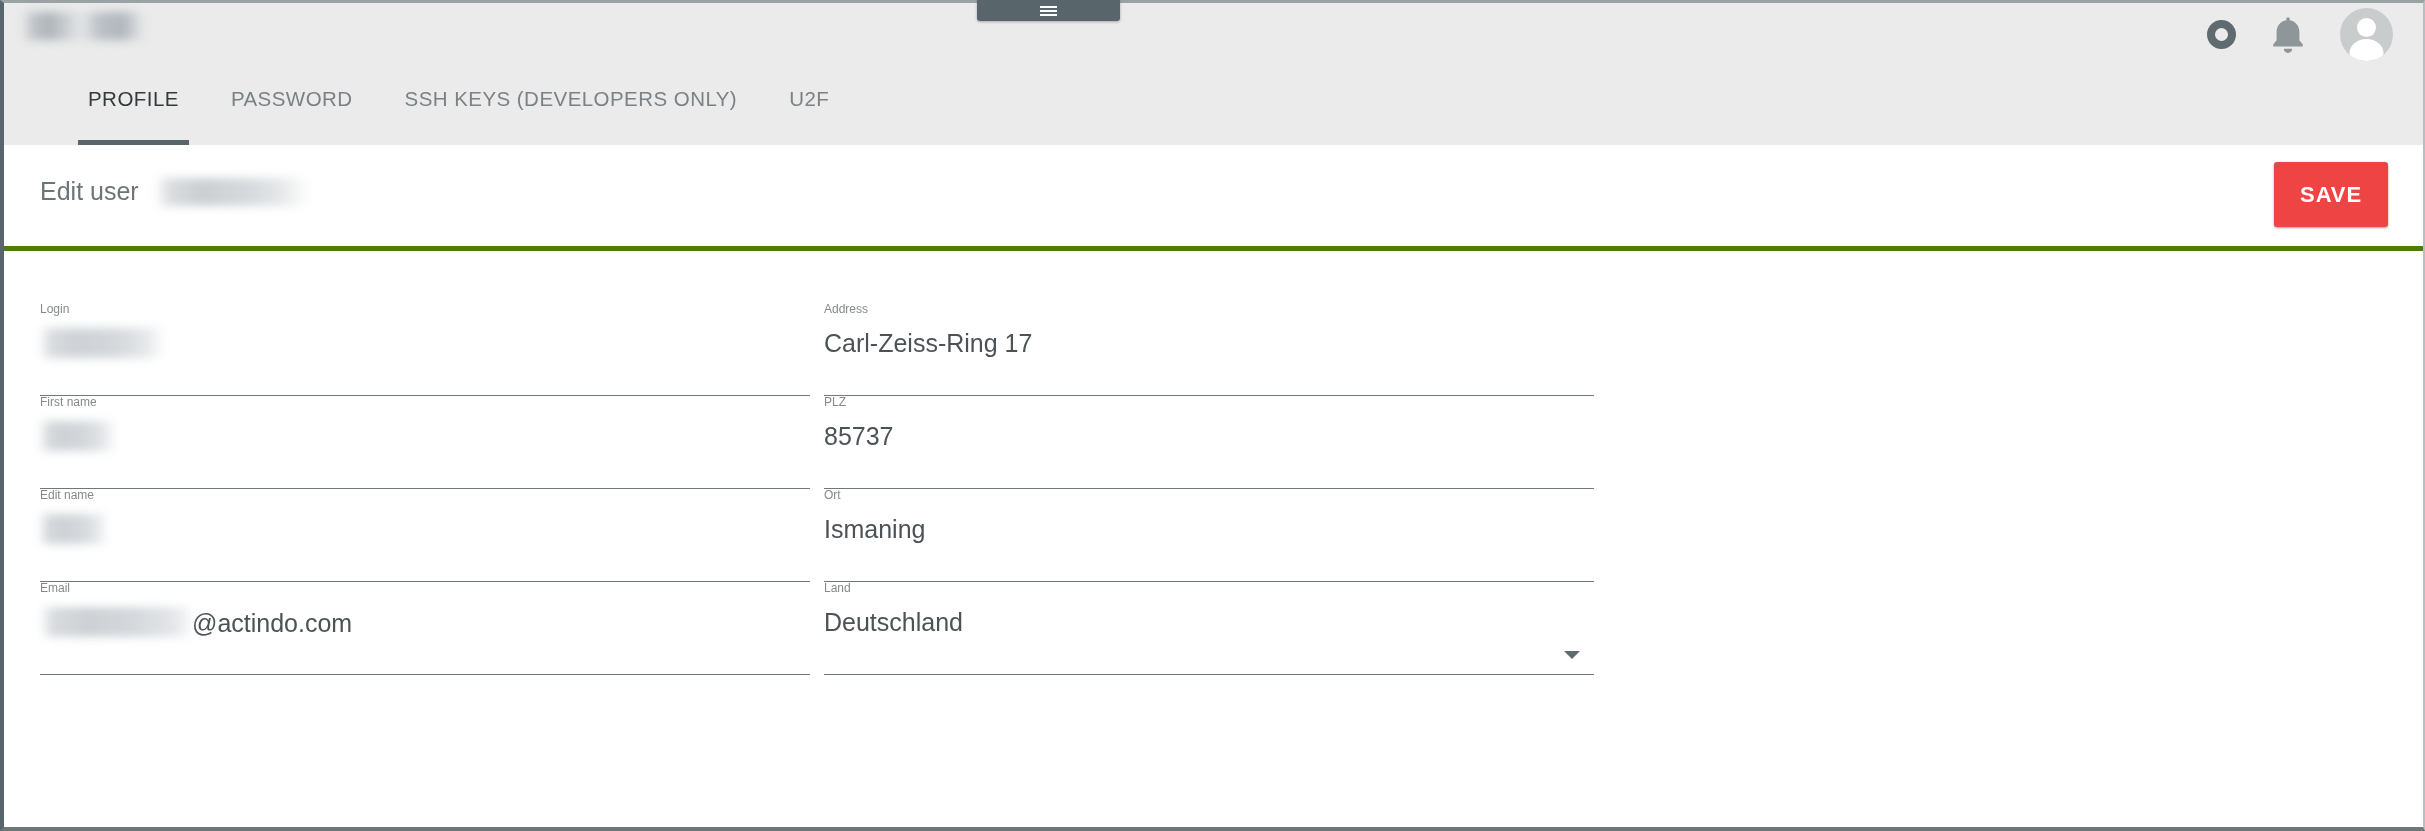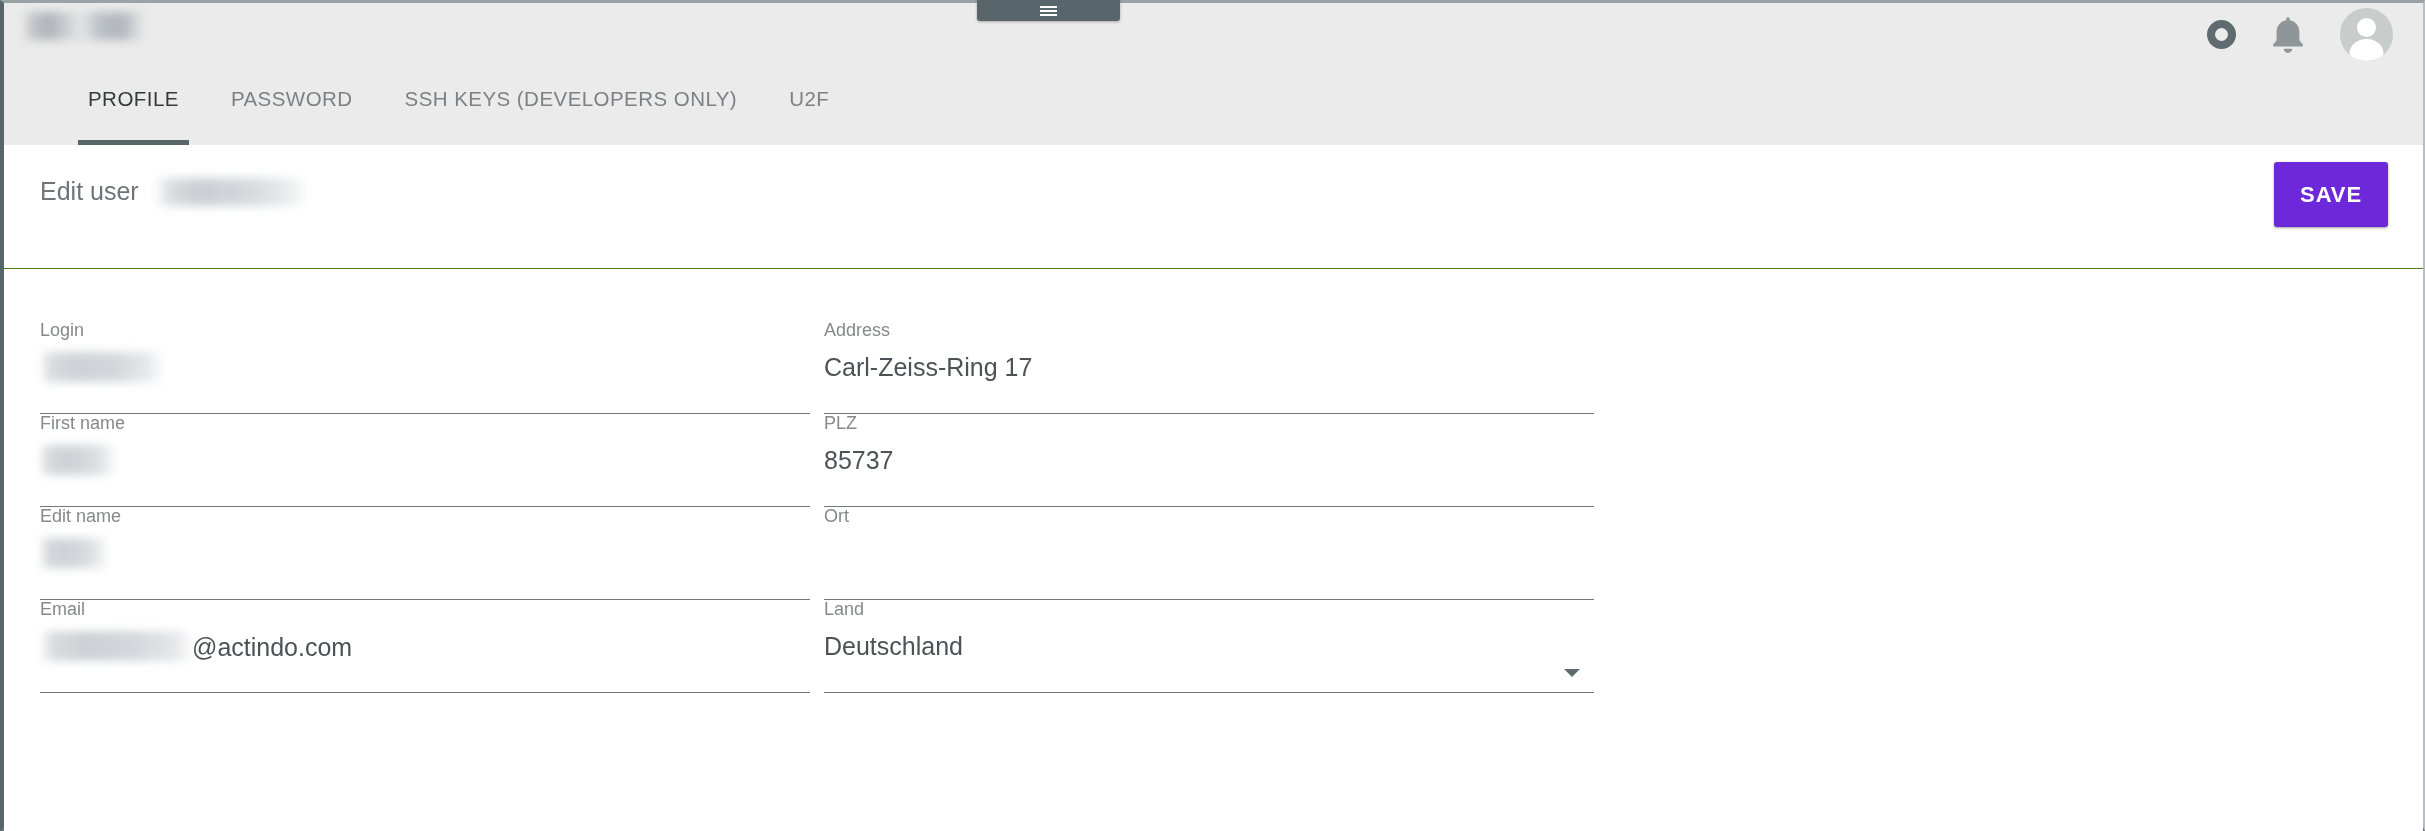--- a/index.html
+++ b/index.html
@@ -131,23 +131,23 @@
     left: -10px;
     right: -10px;
     bottom: 0;
     height: 5px;
     background: #58666b;
   }
 
   
   .editbar {
     position: relative;
-    height: 124px;
+    height: 106px;
     background: #ffffff;
-    border-bottom: 1px solid #4d7c0f;
+    border-bottom: 5px solid #4d7c0f;
   }
   .edituser {
     position: absolute;
     left: 36px;
     top: 32px;
     display: flex;
     align-items: center;
     font-size: 25px;
     color: #6d7578;
     font-weight: 400;
@@ -169,21 +169,21 @@
   }
   .edituser .user-blur span { visibility: hidden; }
 
   .save-btn {
     position: absolute;
     right: 35px;
     top: 17px;
     height: 65px;
     min-width: 108px;
     padding: 0 26px;
-    background: #6d28d9;
+    background: #ef4444;
     color: #ffffff;
     border: none;
     border-radius: 3px;
     font-size: 22px;
     font-weight: bold;
     letter-spacing: 0.9px;
     font-family: "Liberation Sans", sans-serif;
     cursor: pointer;
     box-shadow: 0 1px 3px rgba(0,0,0,0.22), 0 1px 2px rgba(0,0,0,0.18);
   }
@@ -197,21 +197,21 @@
   }
   .col {
     position: absolute;
     top: 52px;
   }
   .col-left  { left: 36px;  width: 770px; }
   .col-right { left: 820px; width: 770px; }
 
   .field { position: relative; height: 93px; }
   .field-label {
-    font-size: 18px;
+    font-size: 12px;
     color: #85898b;
     line-height: 1;
     padding-bottom: 8px;
     display: block;
   }
   .field-line {
     position: absolute;
     left: 0; right: 0;
     bottom: 0;
     height: 1px;
@@ -386,20 +386,21 @@
       </div>
 
       <div class="field">
         <label class="field-label">PLZ</label>
         <span class="field-value">85737</span>
         <div class="field-line"></div>
       </div>
 
       <div class="field">
         <label class="field-label">Ort</label>
+        <span class="field-value">Ismaning</span>
         <div class="field-line"></div>
       </div>
 
       <div class="field">
         <label class="field-label">Land</label>
         <span class="field-value">Deutschland</span>
         <span class="select-caret"></span>
         <div class="field-line"></div>
       </div>
 

